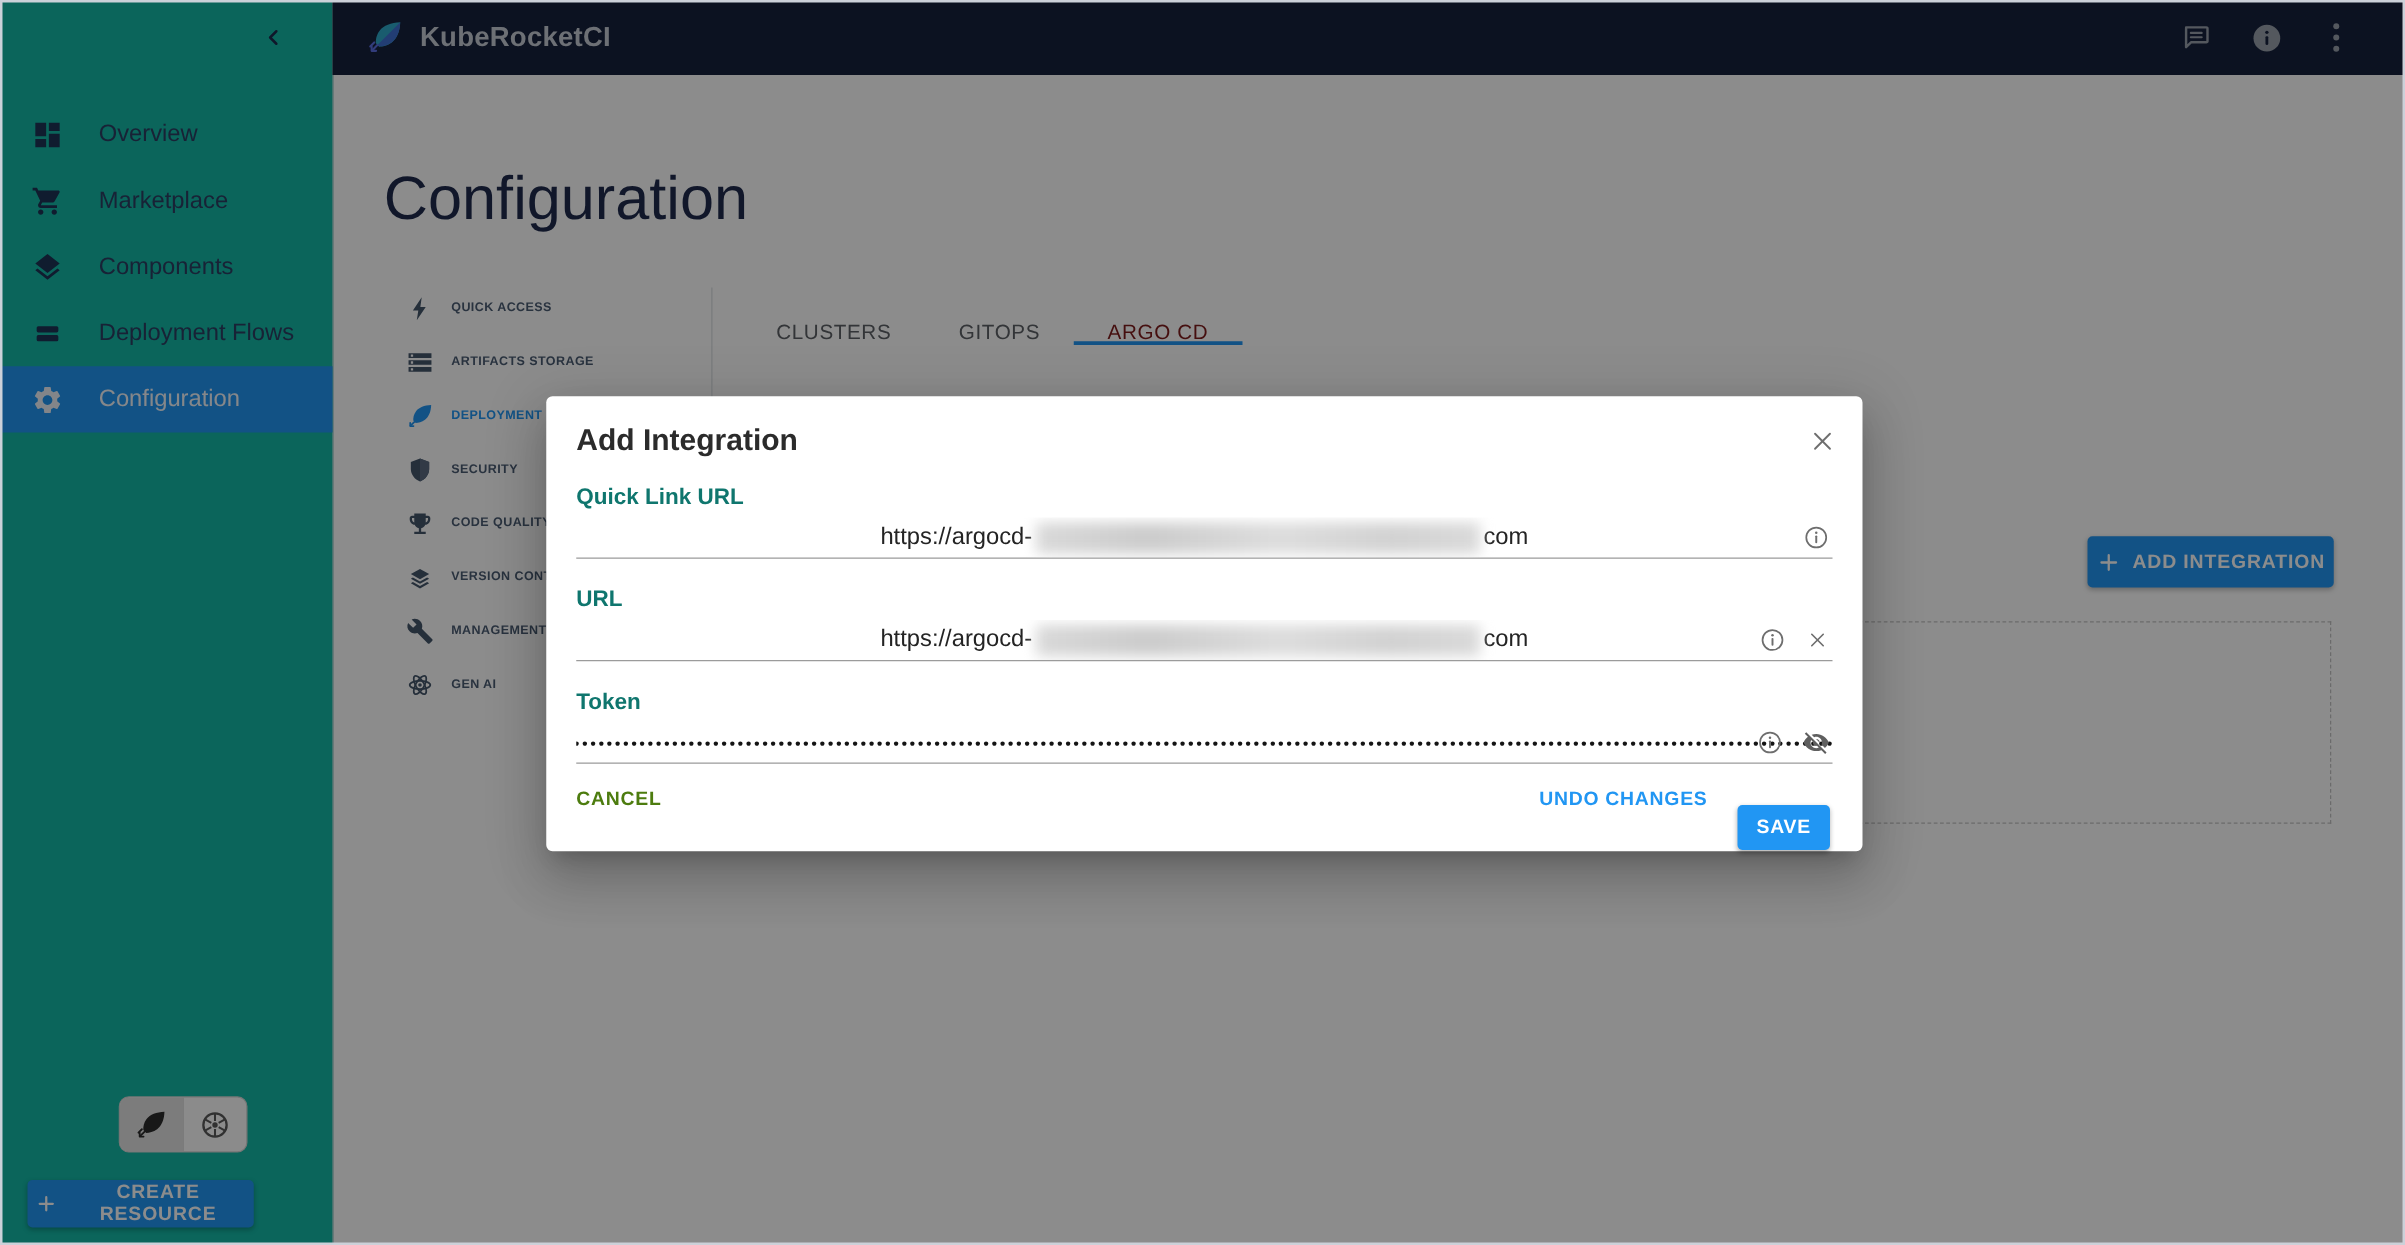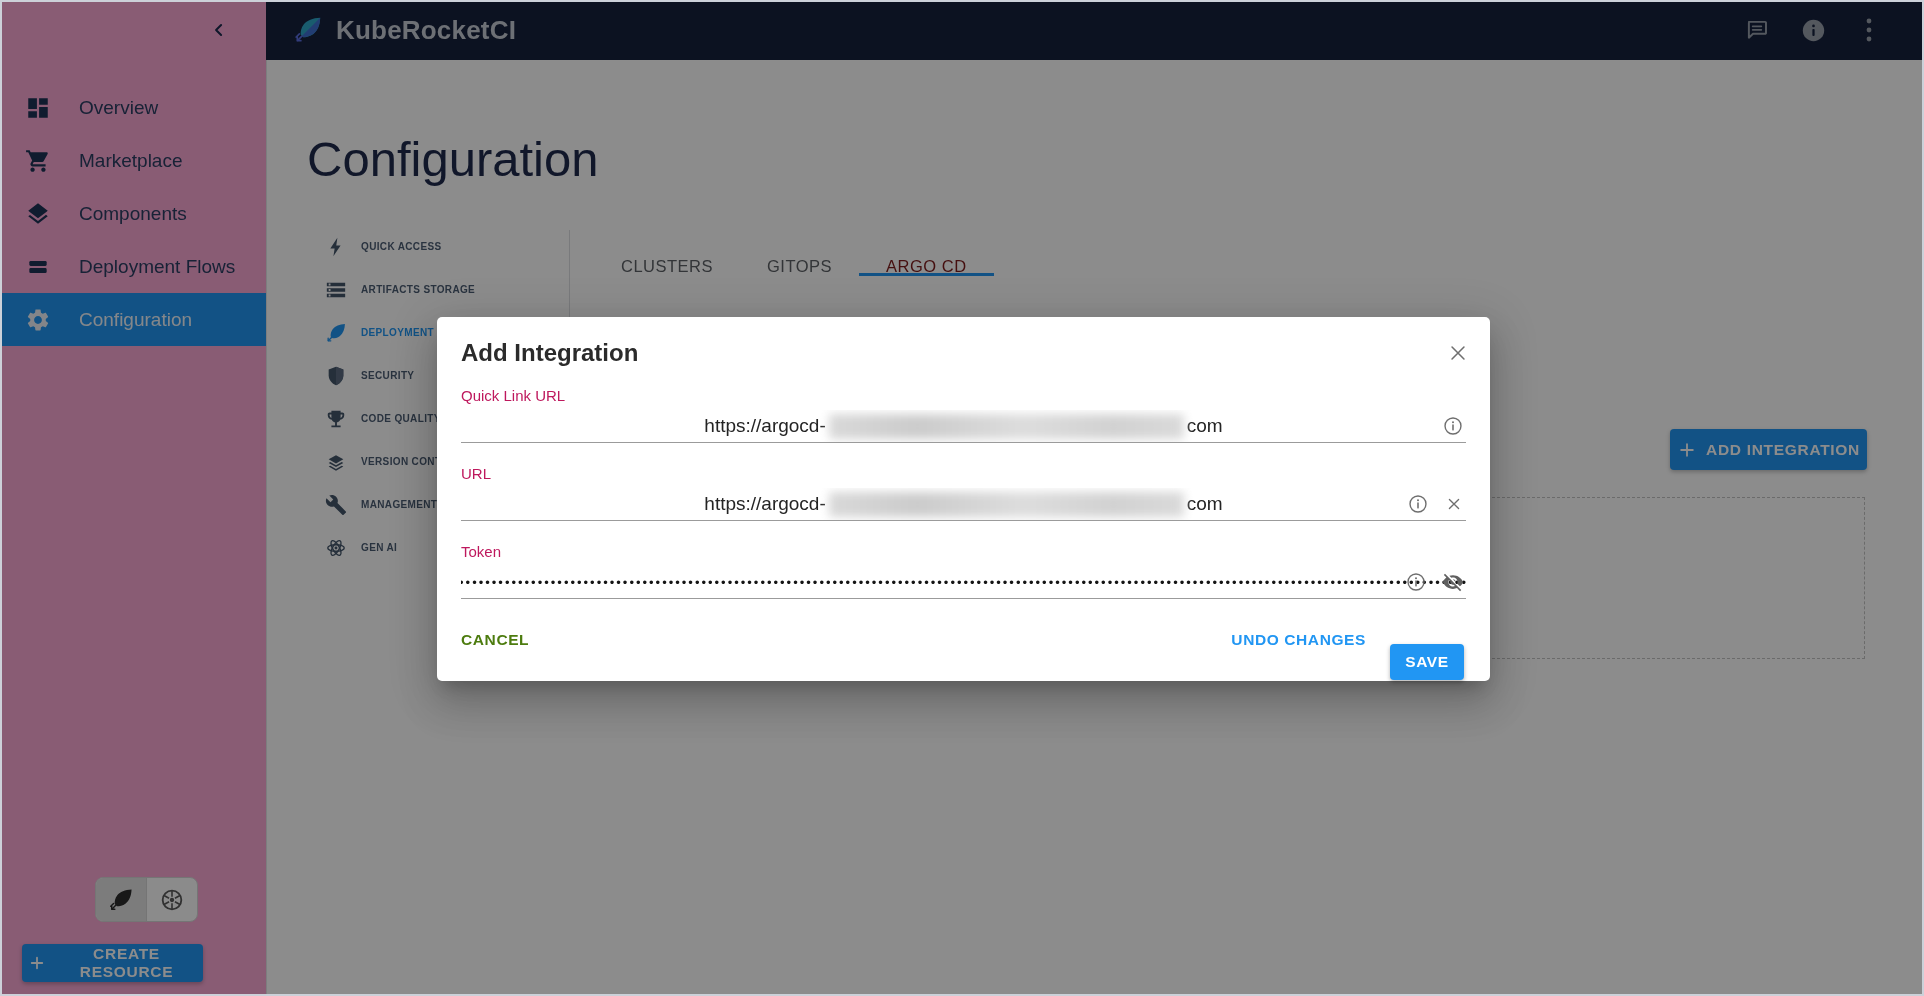--- a/index.html
+++ b/index.html
@@ -2,25 +2,25 @@
 <html><head>
 <meta charset="utf-8">
 <style>
   html,body{margin:0;padding:0;width:1924px;height:996px;overflow:hidden;
     font-family:"Liberation Sans",sans-serif;background:#fff;position:relative;}
   svg{display:block}
   
   .topbar{position:absolute;left:266px;top:0;right:0;height:60px;background:#16213c;
     display:flex;align-items:center;z-index:1;}
   .brand{display:flex;align-items:center;gap:13px;margin-left:27px;cursor:pointer;}
-  .brand-text{font-size:26px;font-weight:700;letter-spacing:.2px;color:#c7ccd6;}
+  .brand-text{font-size:22px;font-weight:700;letter-spacing:.2px;color:#c7ccd6;}
   .topbar-right{margin-left:auto;display:flex;align-items:center;gap:30px;margin-right:42px;}
   .tb-icon{width:26px;height:26px;cursor:pointer;display:flex;align-items:center;justify-content:center;}
   
-  .sidebar{position:absolute;left:0;top:0;width:266px;height:996px;background:#f9a8d4;
+  .sidebar{position:absolute;left:0;top:0;width:266px;height:996px;background:#14b8a6;
     border-right:1px solid #e3e5e8;z-index:1;}
   .sidebar-head{height:60px;display:flex;align-items:center;justify-content:flex-end;padding-right:34px;}
   .nav{margin-top:21px;}
   .nav-item{height:53px;display:flex;align-items:center;padding-left:25px;color:#2c3f63;
     font-size:19px;cursor:pointer;}
   .nav-ic{width:26px;height:26px;margin-right:28px;flex:none;}
   .nav-ic svg{fill:#1e3357;}
   .nav-item.sel{background:#2196f3;color:#f2f6fb;}
   .nav-item.sel .nav-ic svg{fill:#eef3f9;}
   .toggle-group{position:absolute;left:95px;top:877px;display:flex;border:1px solid #d6d6d6;
@@ -57,21 +57,21 @@
   
   .backdrop{position:absolute;inset:0;background:rgba(0,0,0,.45);z-index:10;}
   .modal{position:absolute;left:437px;top:317px;width:1053px;height:364px;background:#fff;
     border-radius:5px;z-index:20;
     box-shadow:0 11px 15px -7px rgba(0,0,0,.2),0 24px 38px 3px rgba(0,0,0,.14),0 9px 46px 8px rgba(0,0,0,.12);}
   .modal-title{position:absolute;left:24px;top:22px;font-size:24px;font-weight:700;color:#2b2b2b;}
   .modal-close{position:absolute;right:16px;top:20px;width:32px;height:32px;display:flex;
     align-items:center;justify-content:center;cursor:pointer;border-radius:50%;}
   .fields{position:absolute;left:24px;right:24px;top:70px;}
   .field{position:relative;margin-bottom:22px;}
-  .f-label{font-size:15px;color:#be185d;margin-bottom:6px;}
+  .f-label{font-size:18px;color:#0f766e;margin-bottom:6px;font-weight:bold;}
   .f-value{height:32px;display:flex;align-items:center;font-size:19px;color:#242424;
     border-bottom:1px solid #9b9b9b;white-space:nowrap;overflow:hidden;justify-content:center;}
   .f-value.token{font-size:13px;letter-spacing:2px;color:#141414;}
   .redact{display:inline-block;width:355px;height:25px;margin:0 3px;border-radius:2px;
     background:linear-gradient(90deg,#d9d9d9,#cccccc 25%,#dddddd 55%,#d2d2d2 80%,#dadada);
     filter:blur(5px);}
   .f-icons{position:absolute;right:2px;bottom:6px;display:flex;gap:15px;align-items:center;}
   .f-icons span{cursor:pointer;display:flex;}
   .modal-actions{position:absolute;left:24px;right:26px;top:305px;height:36px;display:flex;align-items:center;}
   .btn-text{background:none;border:none;font-size:15.5px;font-weight:700;letter-spacing:.6px;

